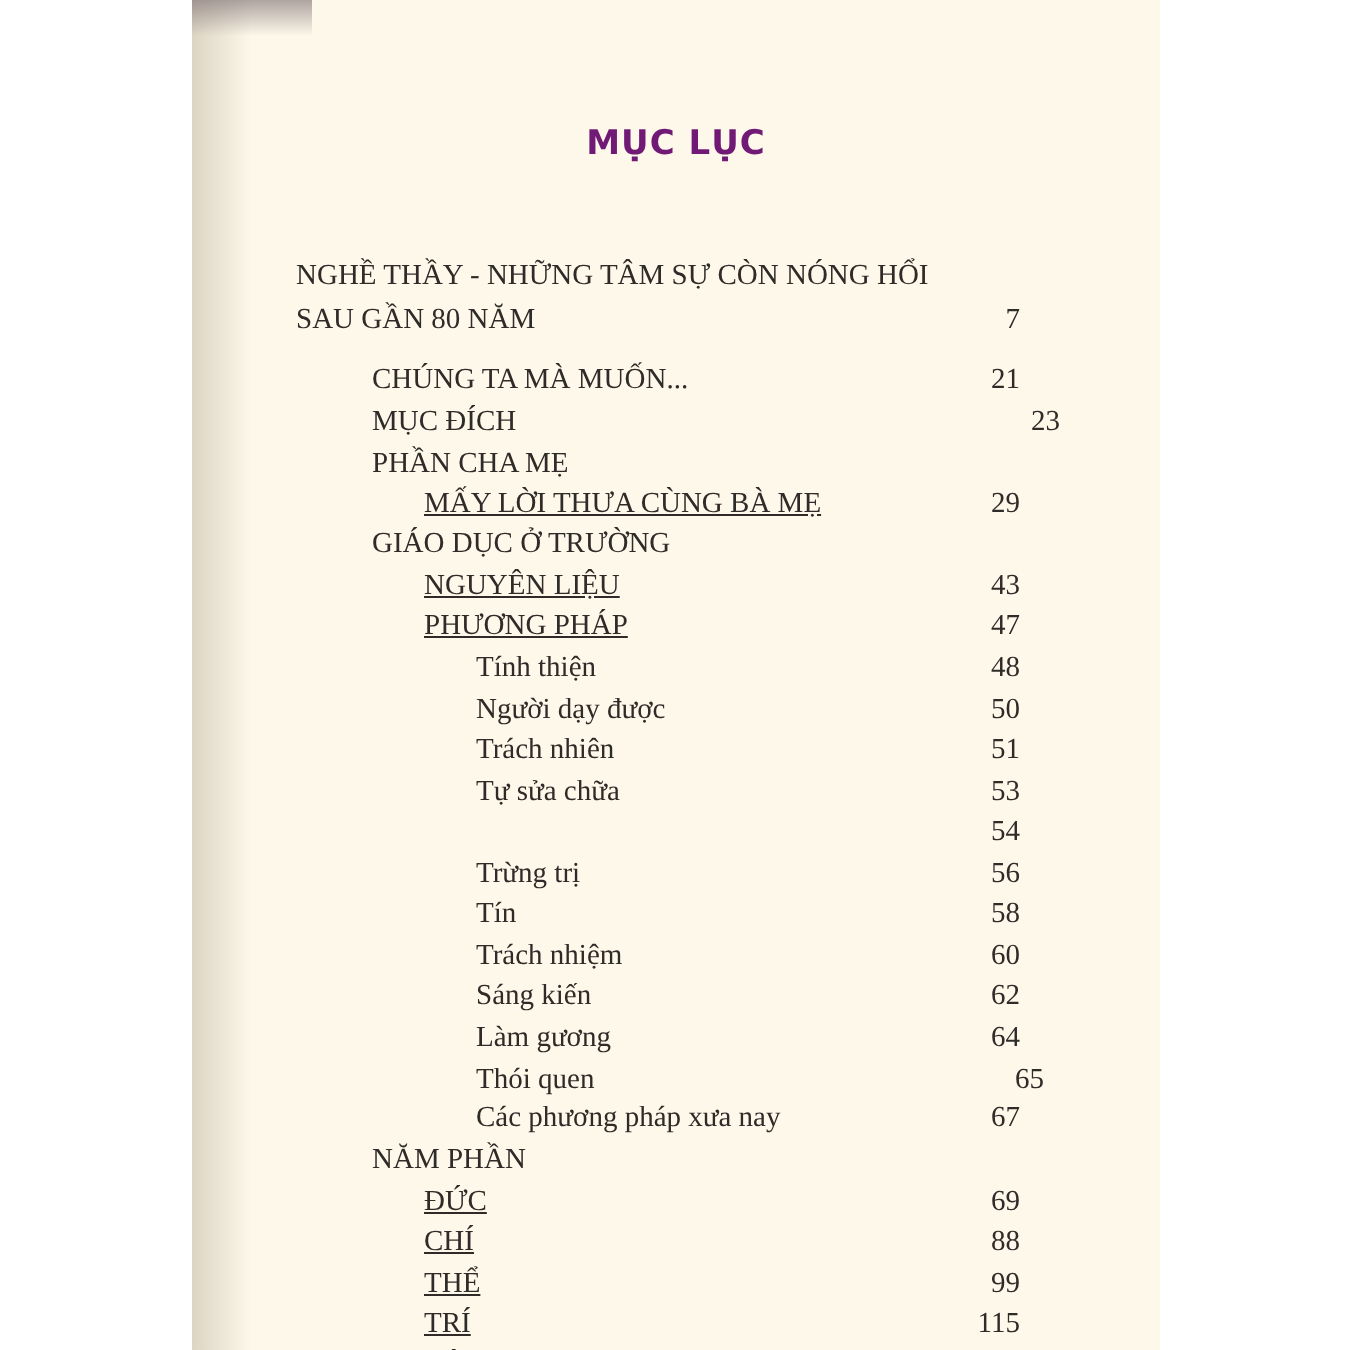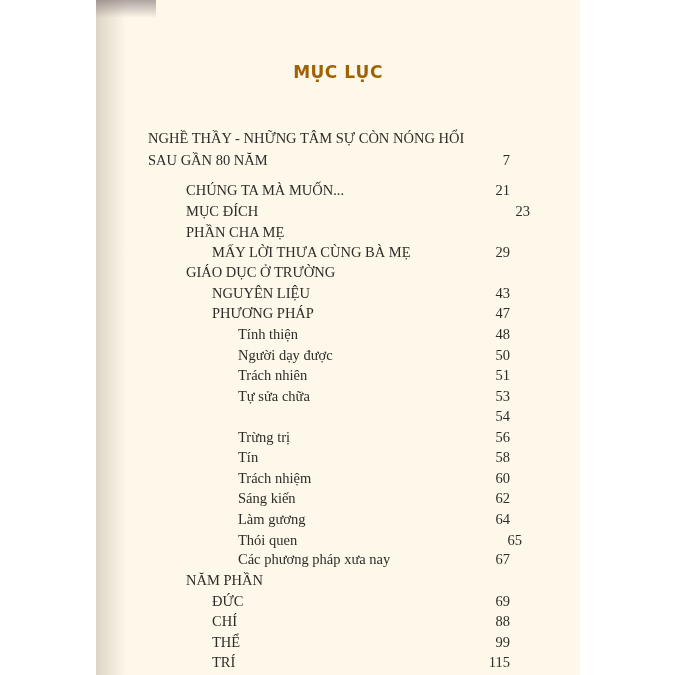--- a/index.html
+++ b/index.html
@@ -38,21 +38,21 @@
     .title {
       position: absolute;
       left: 0;
       width: 484px;
       top: 62px;
       text-align: center;
       font-family: "DejaVu Sans", sans-serif;
       font-weight: bold;
       font-size: 17px;
       letter-spacing: 0.5px;
-      color: #a16207;
+      color: #701a75;
     }
     .toc {
       position: absolute;
       left: 0;
       top: 128px;
       width: 484px;
     }
     .toc-row {
       position: absolute;
       left: 0;
@@ -69,21 +69,21 @@
       white-space: nowrap;
     }
     .toc-page {
       position: absolute;
       right: 70px;
       top: 0;
       text-align: right;
     }
     .lvl0 .toc-label { left: 52px; }
     .lvl1 .toc-label { left: 90px; }
-    .lvl2 .toc-label { left: 116px; }
+    .lvl2 .toc-label { left: 116px; text-decoration: underline; }
     .lvl3 .toc-label { left: 142px; }
   </style>
 </head>
 <body>
 
 <div class="page">
   <div class="page-shadow"></div>
   <div class="page-corner"></div>
 
   <div class="title">MỤC LỤC</div>

